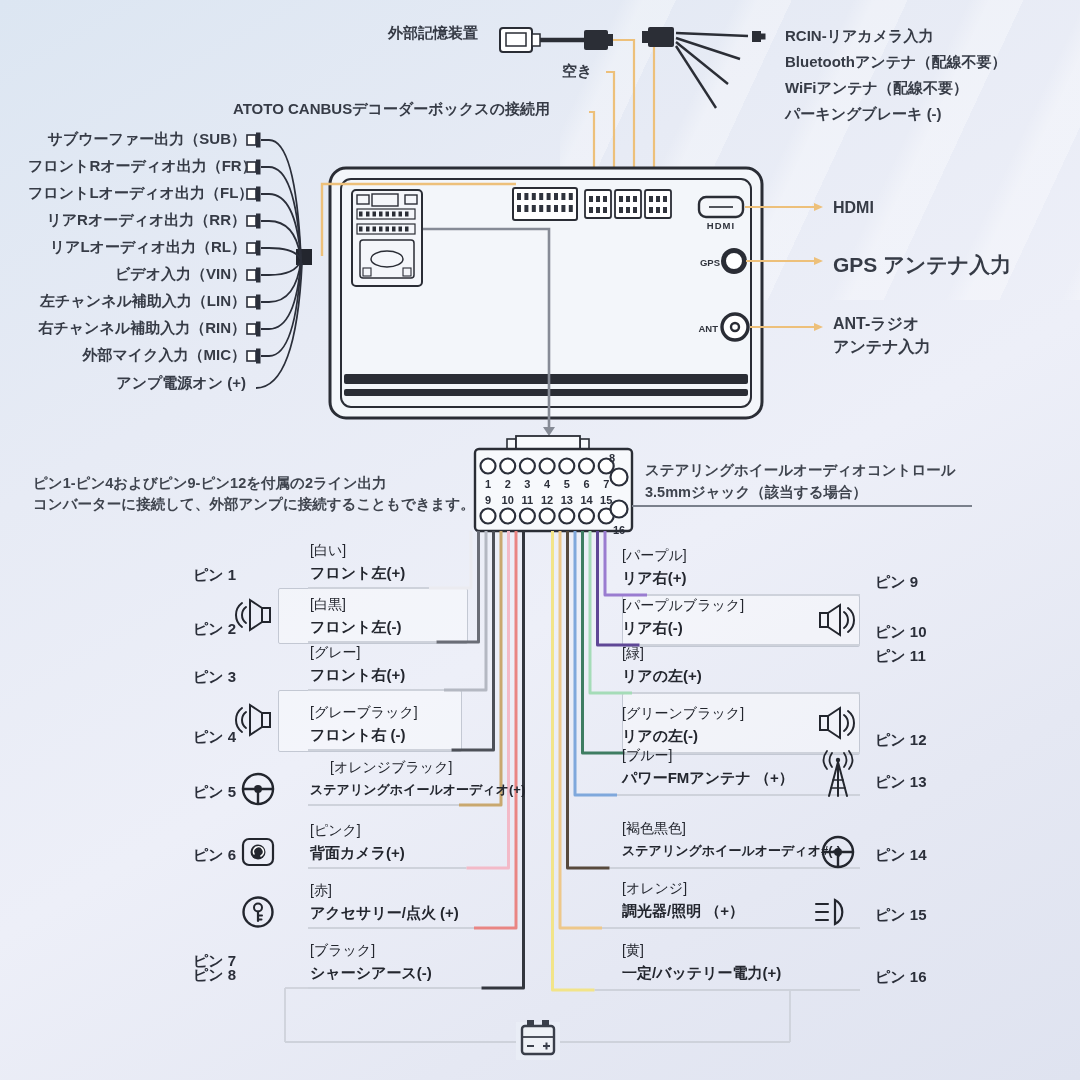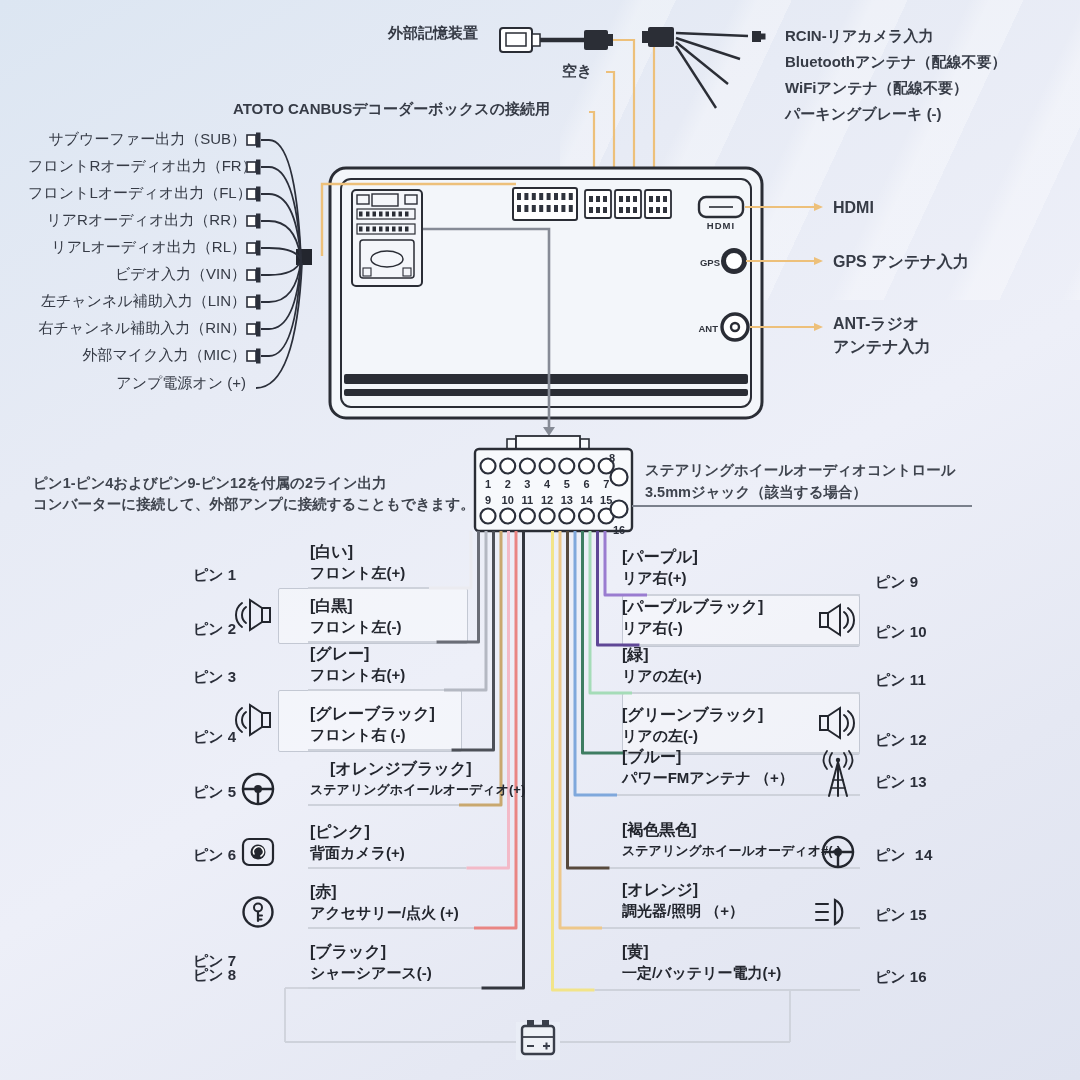--- a/index.html
+++ b/index.html
@@ -3,23 +3,23 @@
 <meta charset="utf-8">
 <style>
   html,body{margin:0;padding:0;}
   body{font-family:"Liberation Sans","DejaVu Sans",sans-serif;}
   .diagram{position:relative;width:1080px;height:1080px;overflow:hidden;
     background:linear-gradient(150deg,#dce6f2 0%,#e7ebf5 30%,#edeff8 55%,#e5e8f3 78%,#dfe3f0 100%);}
   .streaks{position:absolute;top:0;right:0;width:520px;height:300px;pointer-events:none;opacity:.45;
     background:repeating-linear-gradient(115deg,rgba(255,255,255,0) 0 55px,rgba(255,255,255,.7) 75px 105px);}
   svg.layer{position:absolute;left:0;top:0;}
   .lbl{position:absolute;color:#363b46;font-size:15px;font-weight:700;white-space:nowrap;line-height:1.2;}
-  .rca-lbl{position:absolute;left:28px;width:218px;text-align:right;color:#363b46;font-size:15px;font-weight:400;white-space:nowrap;}
+  .rca-lbl{position:absolute;left:28px;width:218px;text-align:right;color:#363b46;font-size:15px;font-weight:700;white-space:nowrap;}
   .pin-num{position:absolute;color:#2b2f3a;font-size:15px;font-weight:700;white-space:nowrap;}
-  .pin-color{position:absolute;color:#23262e;font-size:16px;font-weight:700;white-space:nowrap;}
+  .pin-color{position:absolute;color:#23262e;font-size:14px;font-weight:400;white-space:nowrap;}
   .pin-func{position:absolute;color:#23262e;font-size:15px;font-weight:700;white-space:nowrap;}
   .pin-func.small{font-size:13px;}
   .pairbox{position:absolute;border:1.5px solid #c3c8d3;background:rgba(255,255,255,.4);border-radius:2px;}
   .note{position:absolute;color:#3f444e;font-size:14.5px;font-weight:600;white-space:nowrap;}
 </style>
 </head>
 <body>
 
 <div class="diagram">
   <div class="streaks"></div>
@@ -385,21 +385,21 @@
   <div class="lbl" style="left:562px;top:62px;">空き</div>
   <div class="lbl" style="left:233px;top:100px;">ATOTO CANBUSデコーダーボックスの接続用</div>
   <div id="gen-rear-labels">
       <div class="lbl" style="left: 785px; top: 27px;">RCIN-リアカメラ入力</div>
       <div class="lbl" style="left: 785px; top: 53px;">Bluetoothアンテナ（配線不要）</div>
       <div class="lbl" style="left: 785px; top: 79px;">WiFiアンテナ（配線不要）</div>
       <div class="lbl" style="left: 785px; top: 105px;">パーキングブレーキ (-)</div>
     </div>
 
   <div class="lbl" style="left:833px;top:198px;font-size:16px;">HDMI</div>
-  <div class="lbl" style="left:833px;top:252px;font-size:16px;">GPS アンテナ入力</div>
+  <div class="lbl" style="left:833px;top:252px;font-size:21px;">GPS アンテナ入力</div>
   <div class="lbl" style="left:833px;top:314px;font-size:16px;">ANT-ラジオ</div>
   <div class="lbl" style="left:833px;top:337px;font-size:16px;">アンテナ入力</div>
 
   <div class="note" style="left:33px;top:474px;">ピン1-ピン4およびピン9-ピン12を付属の2ライン出力</div>
   <div class="note" style="left:645px;top:461px;">ステアリングホイールオーディオコントロール</div>
   <div class="note" style="left:33px;top:495px;">コンバーターに接続して、外部アンプに接続することもできます。</div>
   <div class="note" style="left:645px;top:483px;">3.5mmジャック（該当する場合）</div>
 
   <div id="gen-rca-labels">
       <div class="rca-lbl" style="left: 28px; top: 130px;">サブウーファー出力（SUB）</div>
@@ -437,30 +437,30 @@
       <div class="pin-func" style="left: 310px; top: 904px;">アクセサリー/点火 (+)</div>
       <div class="pin-num" style="left: 193px; top: 966px;">ピン 8</div>
       <div class="pin-color" style="left: 310px; top: 942px;">[ブラック]</div>
       <div class="pin-func" style="left: 310px; top: 964px;">シャーシアース(-)</div>
       <div class="pin-num" style="left: 875px; top: 573px;">ピン 9</div>
       <div class="pin-color" style="left: 622px; top: 547px;">[パープル]</div>
       <div class="pin-func" style="left: 622px; top: 569px;">リア右(+)</div>
       <div class="pin-num" style="left: 875px; top: 623px;">ピン 10</div>
       <div class="pin-color" style="left: 622px; top: 597px;">[パープルブラック]</div>
       <div class="pin-func" style="left: 622px; top: 619px;">リア右(-)</div>
-      <div class="pin-num" style="left: 875px; top: 671px;">ピン 11</div>
+      <div class="pin-num" style="left: 875px; top: 647px;">ピン 11</div>
       <div class="pin-color" style="left: 622px; top: 645px;">[緑]</div>
       <div class="pin-func" style="left: 622px; top: 667px;">リアの左(+)</div>
       <div class="pin-num" style="left: 875px; top: 731px;">ピン 12</div>
       <div class="pin-color" style="left: 622px; top: 705px;">[グリーンブラック]</div>
       <div class="pin-func" style="left: 622px; top: 727px;">リアの左(-)</div>
       <div class="pin-num" style="left: 875px; top: 773px;">ピン 13</div>
       <div class="pin-color" style="left: 622px; top: 747px;">[ブルー]</div>
       <div class="pin-func" style="left: 622px; top: 769px;">パワーFMアンテナ （+）</div>
-      <div class="pin-num" style="left: 875px; top: 846px; font-family: Liberation Mono, monospace;">ピン 14</div>
+      <div class="pin-num" style="left: 875px; top: 846px;">ピン 14</div>
       <div class="pin-color" style="left: 622px; top: 820px;">[褐色黒色]</div>
       <div class="pin-func small" style="left: 622px; top: 842px;">ステアリングホイールオーディオ#(-)</div>
       <div class="pin-num" style="left: 875px; top: 906px;">ピン 15</div>
       <div class="pin-color" style="left: 622px; top: 880px;">[オレンジ]</div>
       <div class="pin-func" style="left: 622px; top: 902px; text-align: center;">調光器/照明 （+）</div>
       <div class="pin-num" style="left: 875px; top: 968px;">ピン 16</div>
       <div class="pin-color" style="left: 622px; top: 942px;">[黄]</div>
       <div class="pin-func" style="left: 622px; top: 964px;">一定/バッテリー電力(+)</div>
     </div>
 </div>

